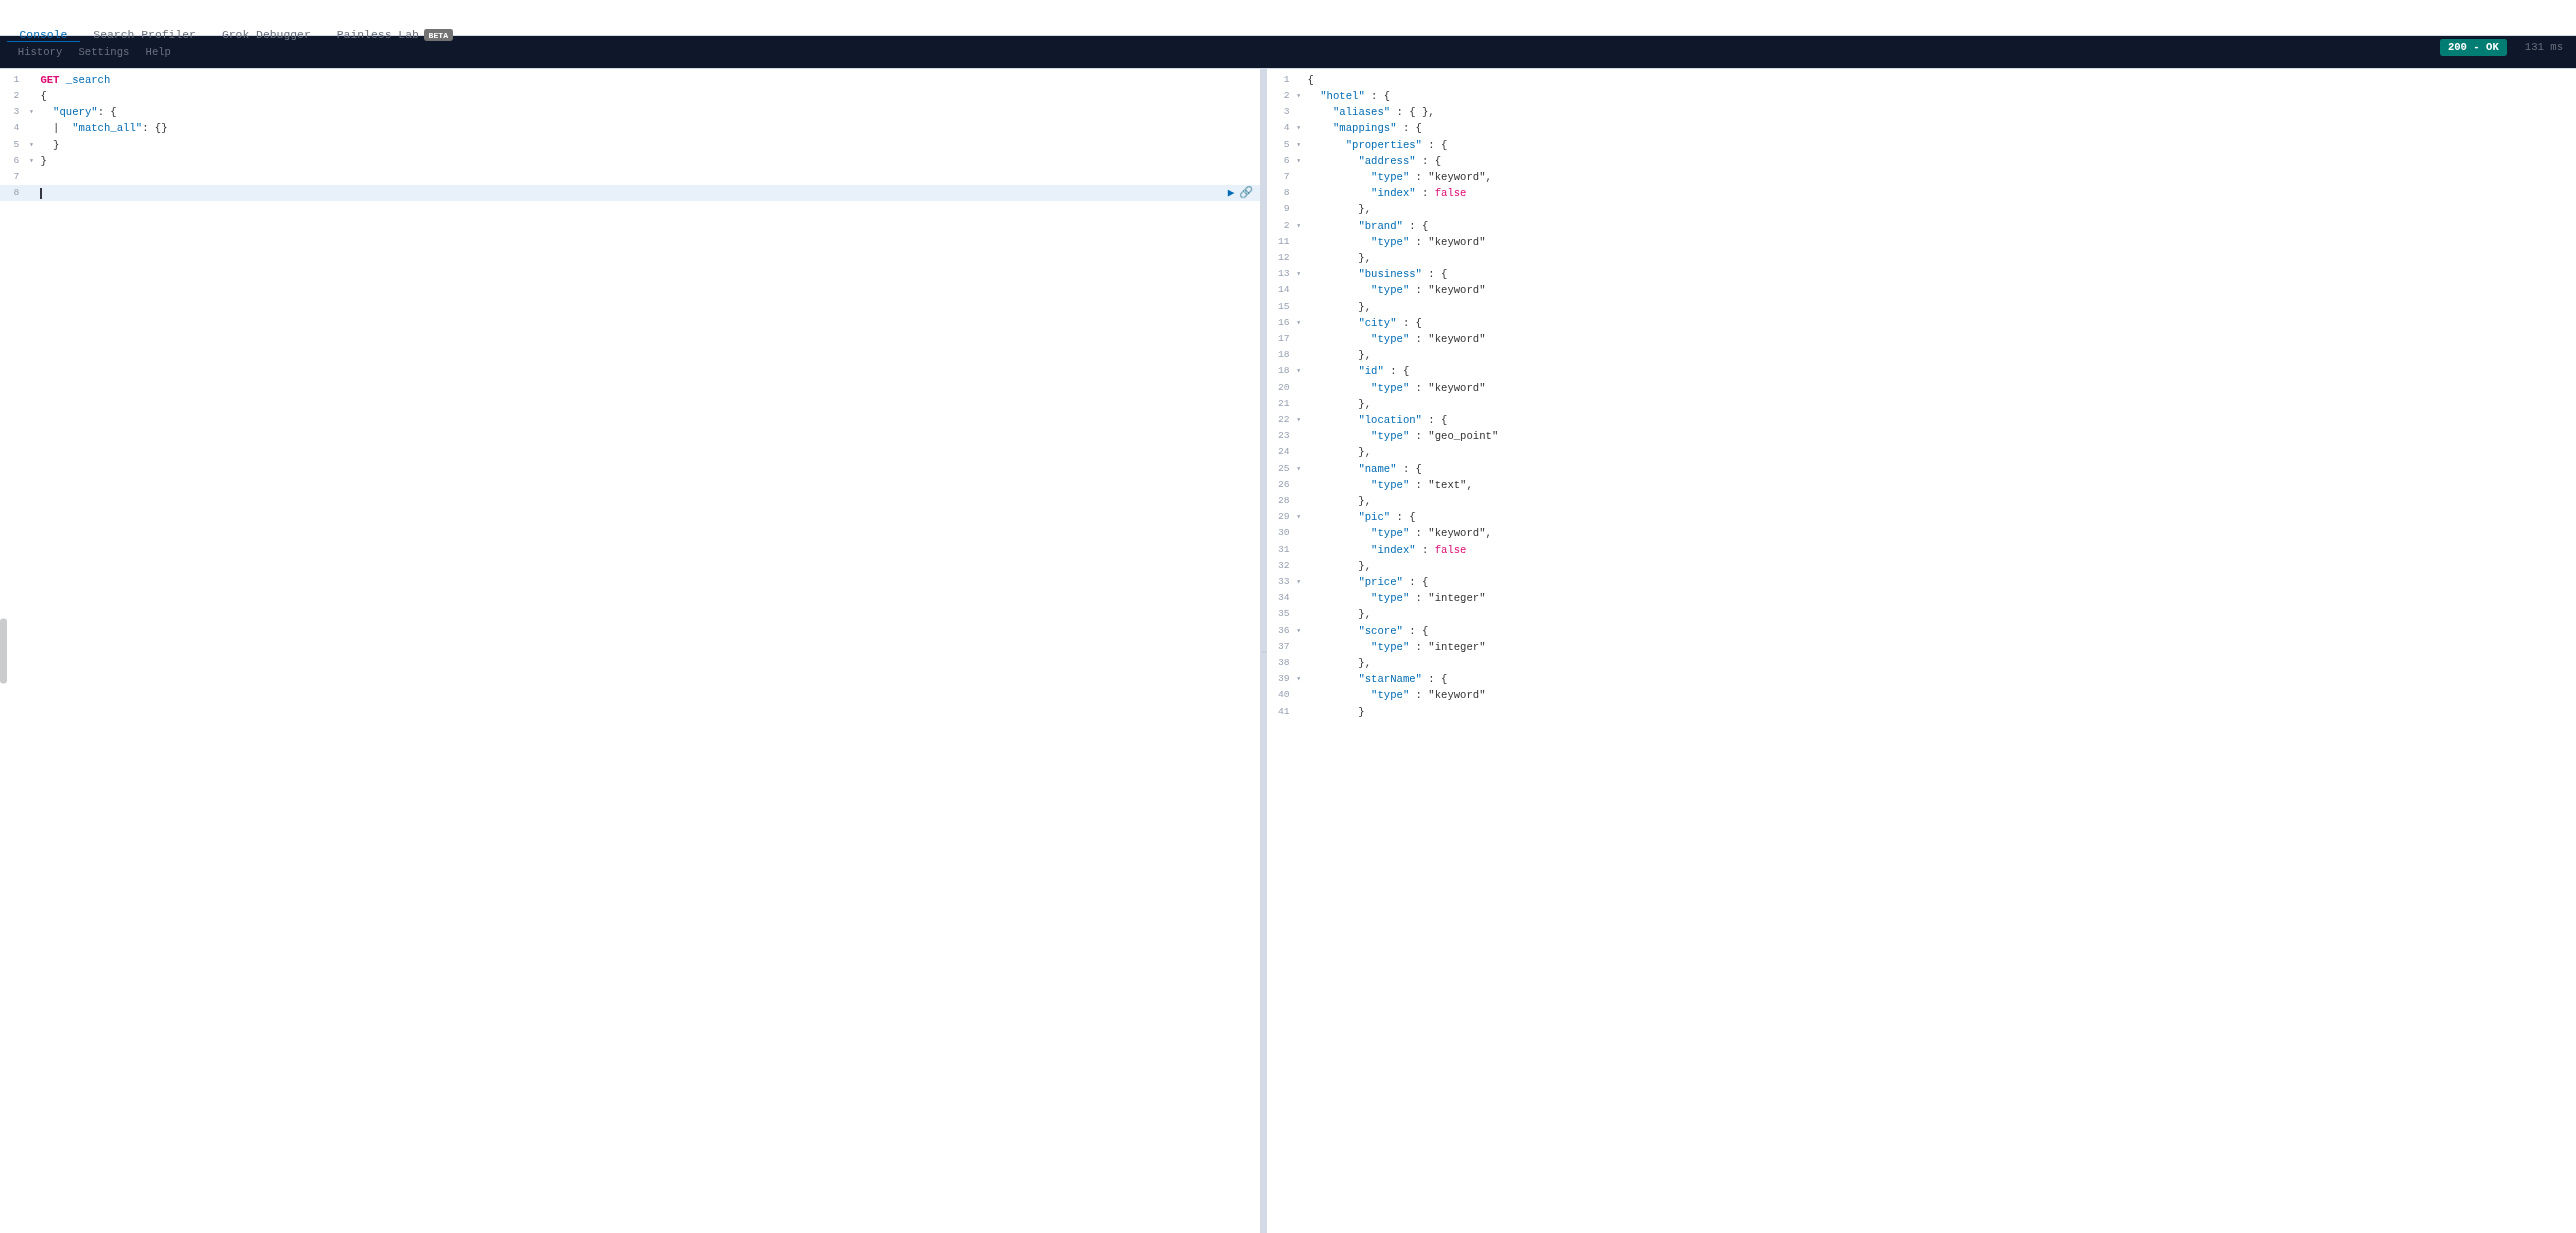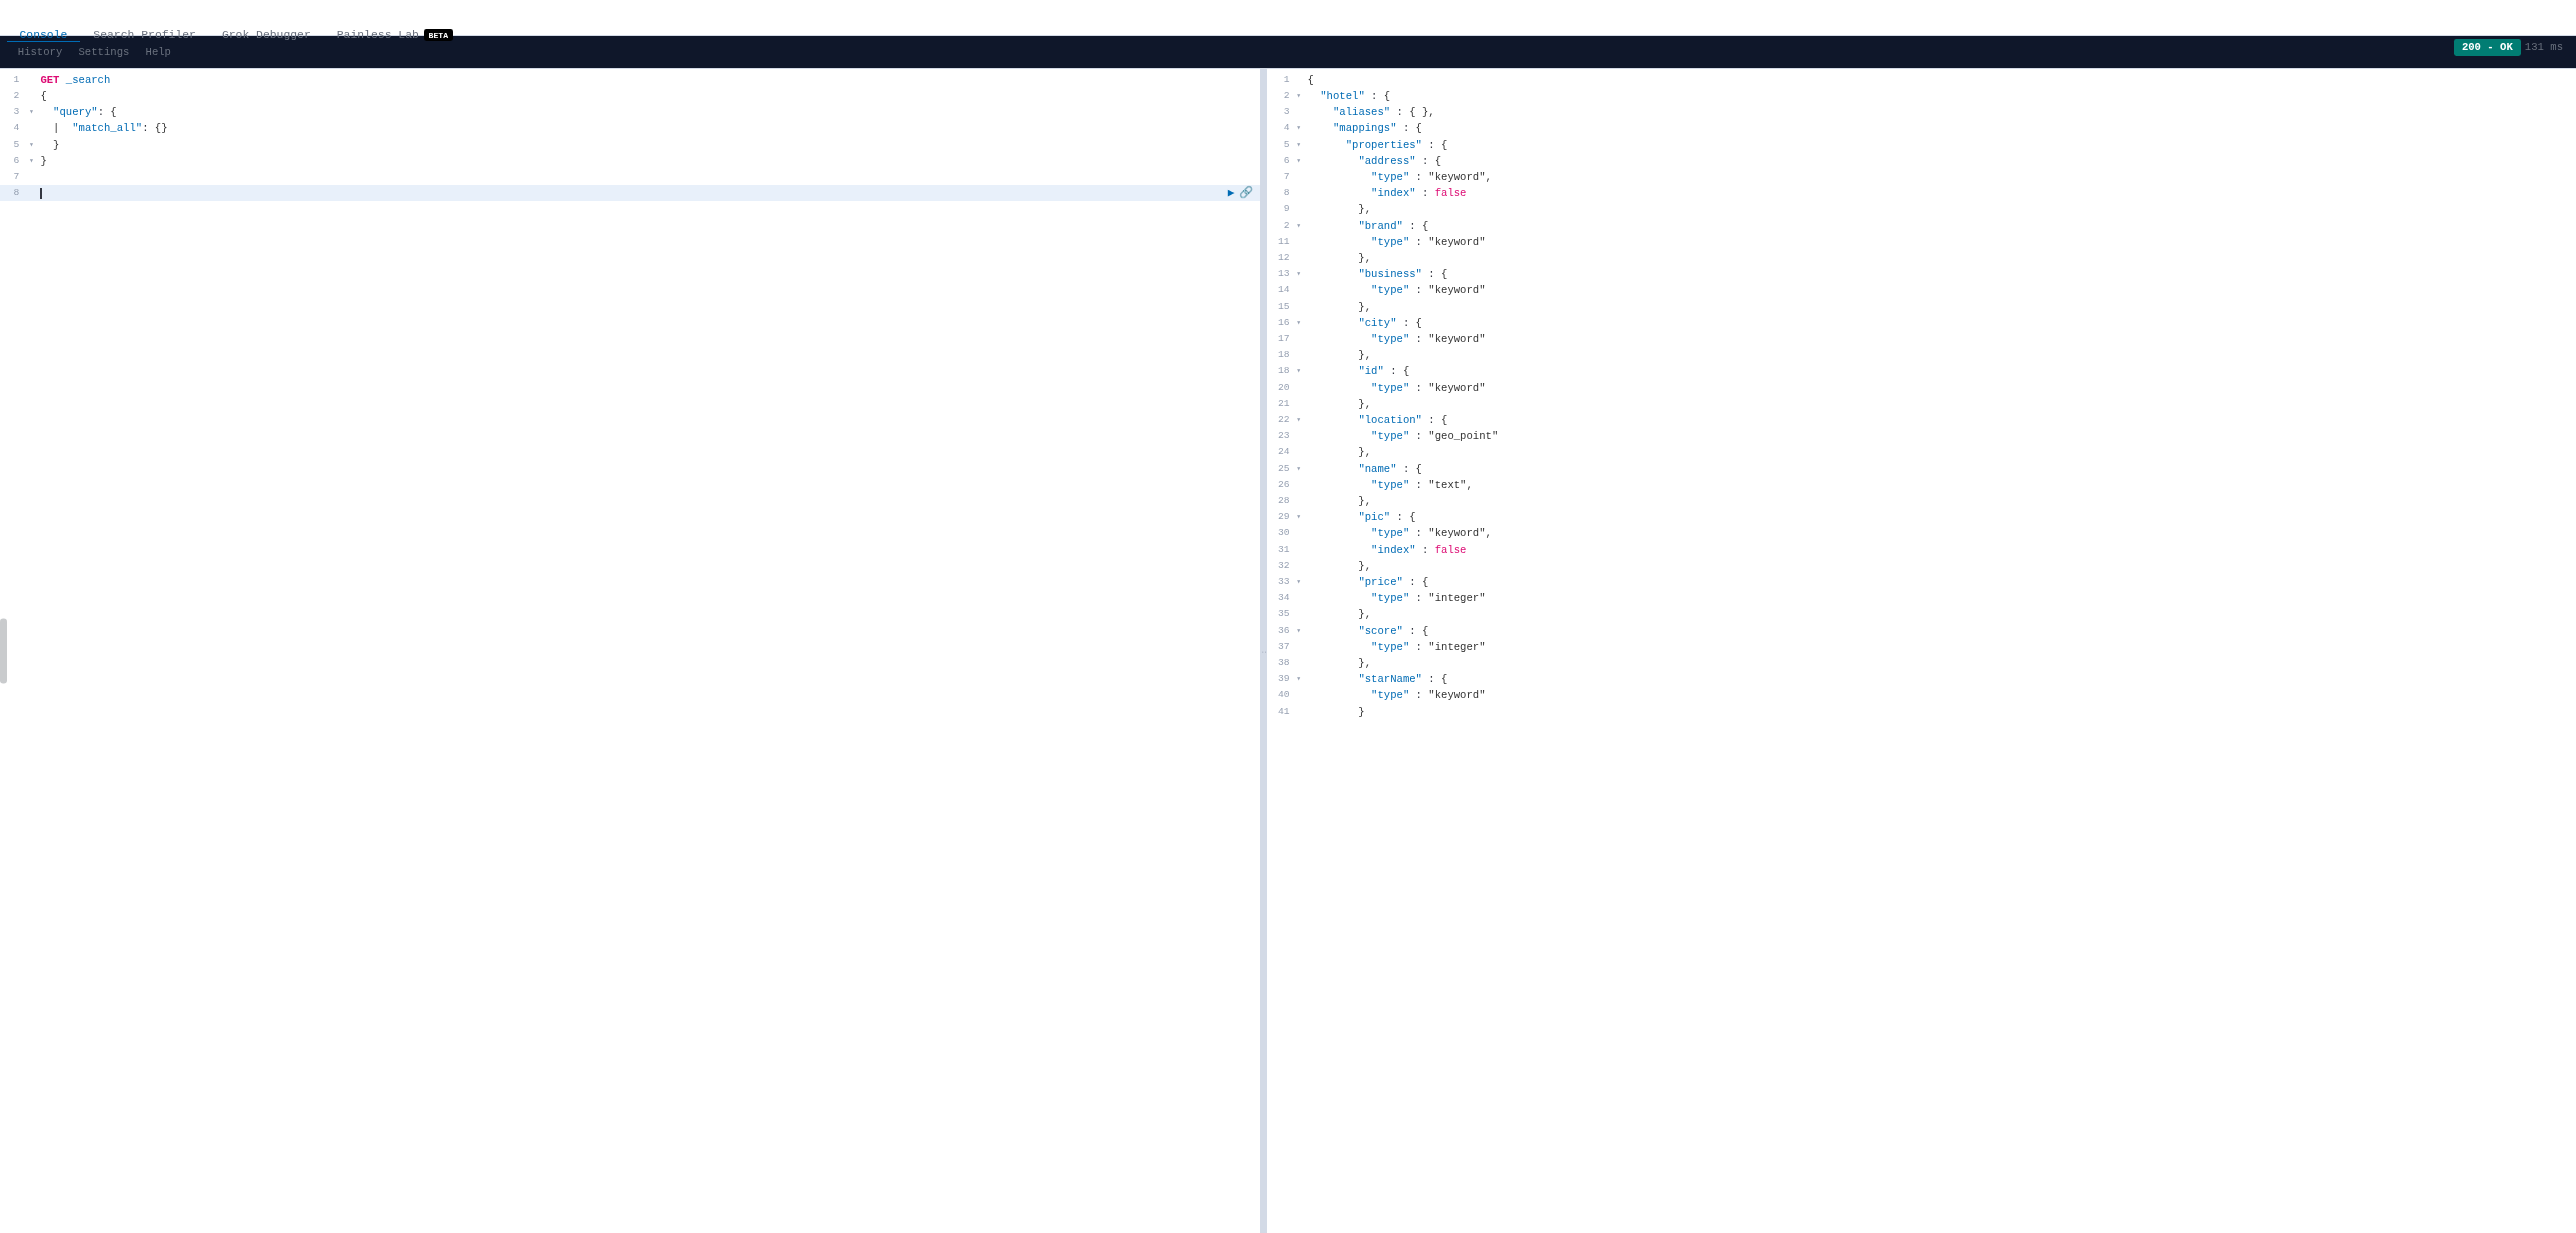--- a/index.html
+++ b/index.html
@@ -31,21 +31,21 @@
       color: #69707d;
       border-bottom: 1.6px solid transparent;
       margin-bottom: -0.8px;
     }
     .nav-tab.active {
       color: #006bb4;
       border-bottom: 1.6px solid #006bb4;
       font-weight: 500;
     }
     .beta-badge {
-      background: #000000;
+      background: #737373;
       color: #fff;
       font-size: 8.1px;
       font-weight: bold;
       padding: 1.6px 4.9px;
       border-radius: 2.4px;
       margin-left: 4.9px;
     }
 
     
     .toolbar {
@@ -66,21 +66,21 @@
       font-family: inherit;
     }
 
     
     .status-area {
       position: absolute;
       top: 39px;
       right: 13px;
       display: flex;
       align-items: center;
-      gap: 4px;
+      gap: 18px;
       z-index: 10;
     }
     .status-ok {
       background: #017d73;
       color: #fff;
       padding: 2.4px 8.1px;
       border-radius: 2.4px;
       font-size: 10.6px;
       font-weight: bold;
     }

